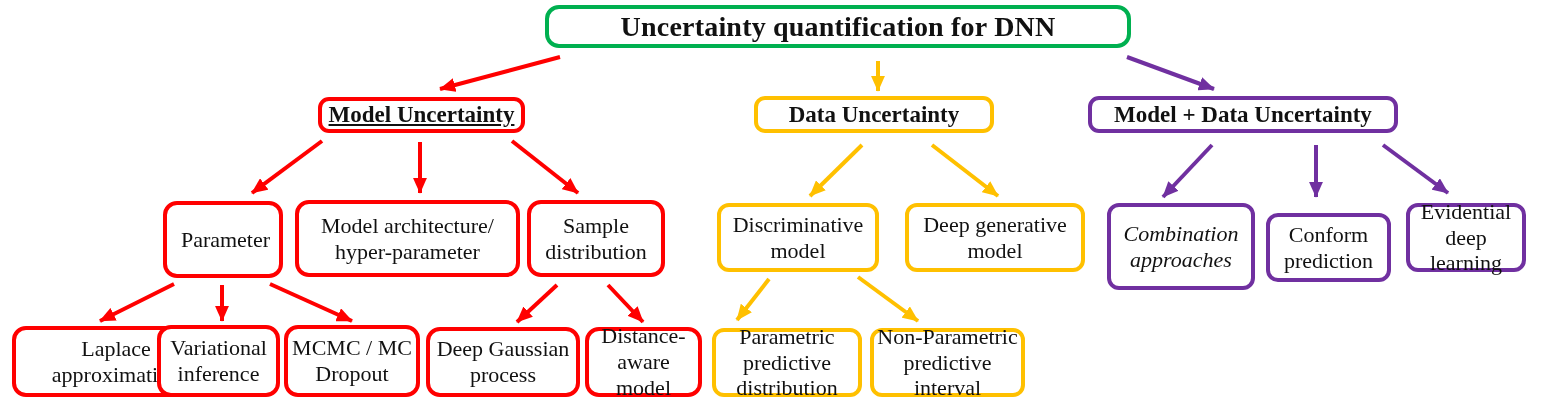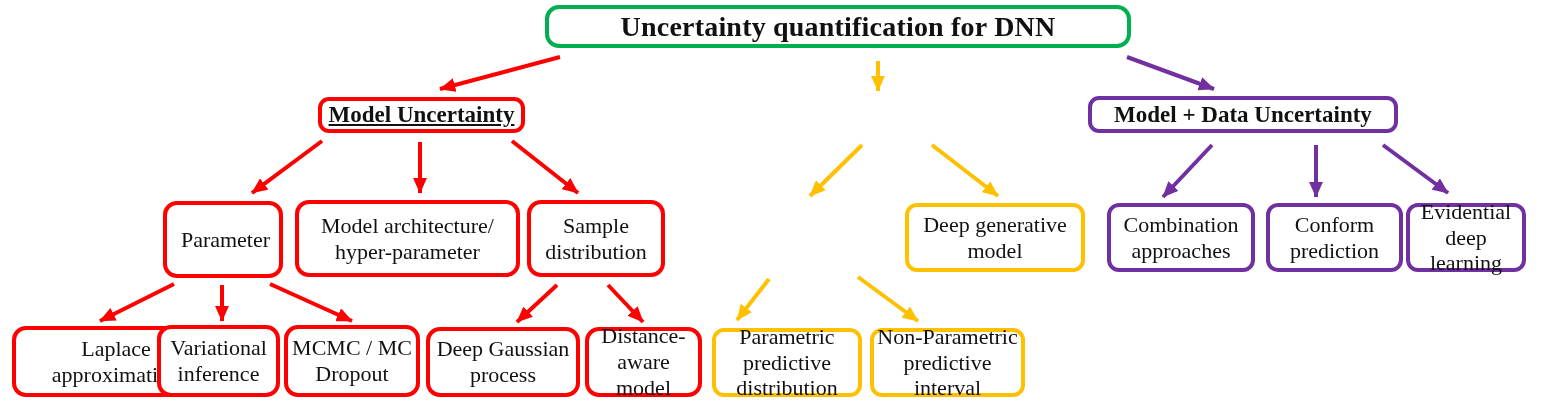--- a/index.html
+++ b/index.html
@@ -64,42 +64,48 @@
     <line x1="1383" y1="145" x2="1448" y2="193" stroke-width="4" marker-end="url(#ah-model-data)" stroke="#7030A0"></line>
   </svg>
 
   <div class="node root-node" style="left: 545px; top: 5px; width: 586px; height: 43px; border-color: rgb(0, 176, 80);">
     <span class="lbl">Uncertainty quantification for DNN</span>
   </div>
 
   <div class="node lvl1" style="left: 318px; top: 97px; width: 207px; height: 36px; border-color: rgb(255, 0, 0); text-decoration: underline;">
     <span class="lbl">Model Uncertainty</span>
   </div>
+  <div class="node lvl1" style="left: 754px; top: 96px; width: 240px; height: 37px; border-color: rgb(255, 192, 0);">
+    <span class="lbl">Data Uncertainty</span>
+  </div>
   <div class="node lvl1" style="left: 1088px; top: 96px; width: 310px; height: 37px; border-color: rgb(112, 48, 160);">
     <span class="lbl">Model + Data Uncertainty</span>
   </div>
 
   <div class="node lvl2" style="left: 163px; top: 201px; width: 120px; height: 77px; border-color: rgb(255, 0, 0); padding-left: 7px;">
     <span class="lbl">Parameter</span>
   </div>
   <div class="node lvl2" style="left: 295px; top: 200px; width: 225px; height: 77px; border-color: rgb(255, 0, 0);">
     <span class="lbl">Model architecture/ hyper-parameter</span>
   </div>
   <div class="node lvl2" style="left: 527px; top: 200px; width: 138px; height: 77px; border-color: rgb(255, 0, 0);">
     <span class="lbl">Sample distribution</span>
   </div>
 
+  <div class="node lvl2 round12" style="left: 717px; top: 203px; width: 162px; height: 69px; border-color: rgb(255, 192, 0);">
+    <span class="lbl">Discriminative model</span>
+  </div>
   <div class="node lvl2 round12" style="left: 905px; top: 203px; width: 180px; height: 69px; border-color: rgb(255, 192, 0);">
     <span class="lbl">Deep generative model</span>
   </div>
 
-  <div class="node lvl2 round12" style="left: 1107px; top: 203px; width: 148px; height: 69px; border-color: rgb(112, 48, 160);">
+  <div class="node lvl2 round12" style="left: 1107px; top: 203px; width: 148px; height: 87px; border-color: rgb(112, 48, 160); font-style: italic;">
     <span class="lbl">Combination approaches</span>
   </div>
-  <div class="node lvl2 round12" style="left: 1266px; top: 203px; width: 137px; height: 69px; border-color: rgb(112, 48, 160);">
+  <div class="node lvl2 round12" style="left: 1266px; top: 213px; width: 125px; height: 69px; border-color: rgb(112, 48, 160);">
     <span class="lbl">Conform prediction</span>
   </div>
   <div class="node lvl2 round12" style="left: 1406px; top: 203px; width: 120px; height: 69px; border-color: rgb(112, 48, 160);">
     <span class="lbl">Evidential deep learning</span>
   </div>
 
   <div class="node lvl3" style="left: 12px; top: 326px; width: 178px; height: 71px; border-color: rgb(255, 0, 0); padding-left: 32px;">
     <span class="lbl">Laplace approximation</span>
   </div>
   <div class="node lvl3" style="left: 157px; top: 325px; width: 123px; height: 72px; border-color: rgb(255, 0, 0);">

